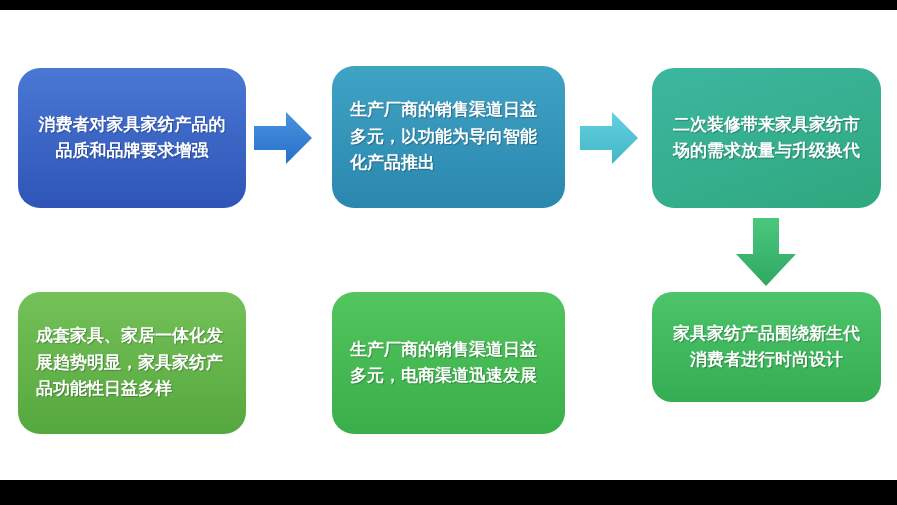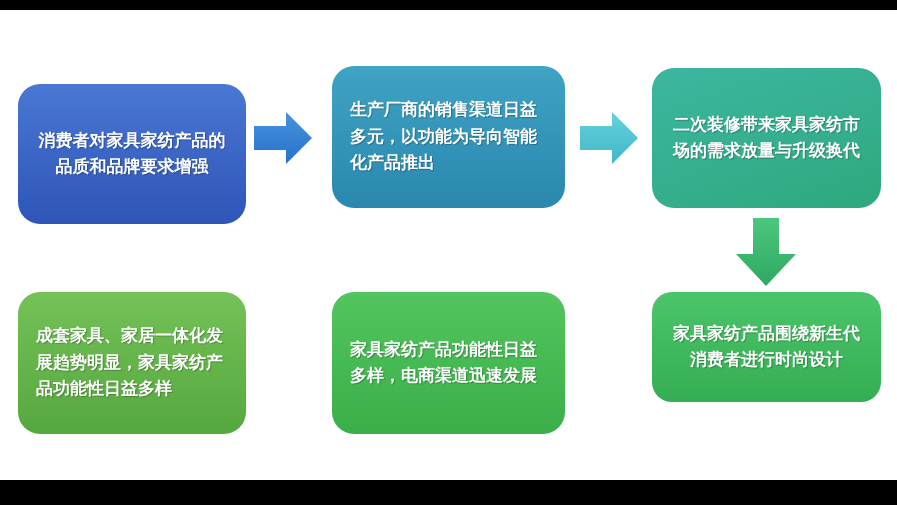--- a/index.html
+++ b/index.html
@@ -23,21 +23,21 @@
     padding:0 18px;
     color:#ffffff;
     font-size:17px;
     font-weight:bold;
     line-height:1.55;
     text-shadow:1px 1px 1px rgba(0,0,0,0.25);
   }
   .flow-box span{display:block;width:100%;}
 
   .box-1{left:18px;top:68px;width:228px;height:140px;
-    background:linear-gradient(180deg,#4a77d4 0%,#2e55b7 100%);text-align:center;margin-top:16px;}
+    background:linear-gradient(180deg,#4a77d4 0%,#2e55b7 100%);text-align:center;}
   .box-2{left:332px;top:66px;width:233px;height:142px;
     background:linear-gradient(180deg,#3fa3c4 0%,#2a87ae 100%);text-align:left;}
   .box-3{left:652px;top:68px;width:229px;height:140px;
     background:linear-gradient(160deg,#3cb7a0 0%,#2fa87e 100%);text-align:center;}
   .box-4{left:652px;top:292px;width:229px;height:110px;
     background:linear-gradient(180deg,#4cc46a 0%,#35ad52 100%);text-align:center;border-radius:20px;}
   .box-5{left:332px;top:292px;width:233px;height:142px;
     background:linear-gradient(180deg,#52c55e 0%,#3aae49 100%);text-align:left;}
   .box-6{left:18px;top:292px;width:228px;height:142px;
     background:linear-gradient(180deg,#74c158 0%,#55a83e 100%);text-align:left;}
@@ -87,21 +87,21 @@
 
   <div class="arrow arrow-down arrow-3"></div>
 
   <div class="flow-box box-4">
     <span>家具家纺产品围绕新生代消费者进行时尚设计</span>
   </div>
 
   <div class="arrow arrow-left arrow-4"></div>
 
   <div class="flow-box box-5">
-    <span>家具家纺产品功能性日益多样，电商渠道迅速发展</span>
+    <span>生产厂商的销售渠道日益多元，电商渠道迅速发展</span>
   </div>
 
   <div class="arrow arrow-left arrow-5"></div>
 
   <div class="flow-box box-6">
     <span>成套家具、家居一体化发展趋势明显，家具家纺产品功能性日益多样</span>
   </div>
 
   <div class="letterbox bottom"></div>
 

